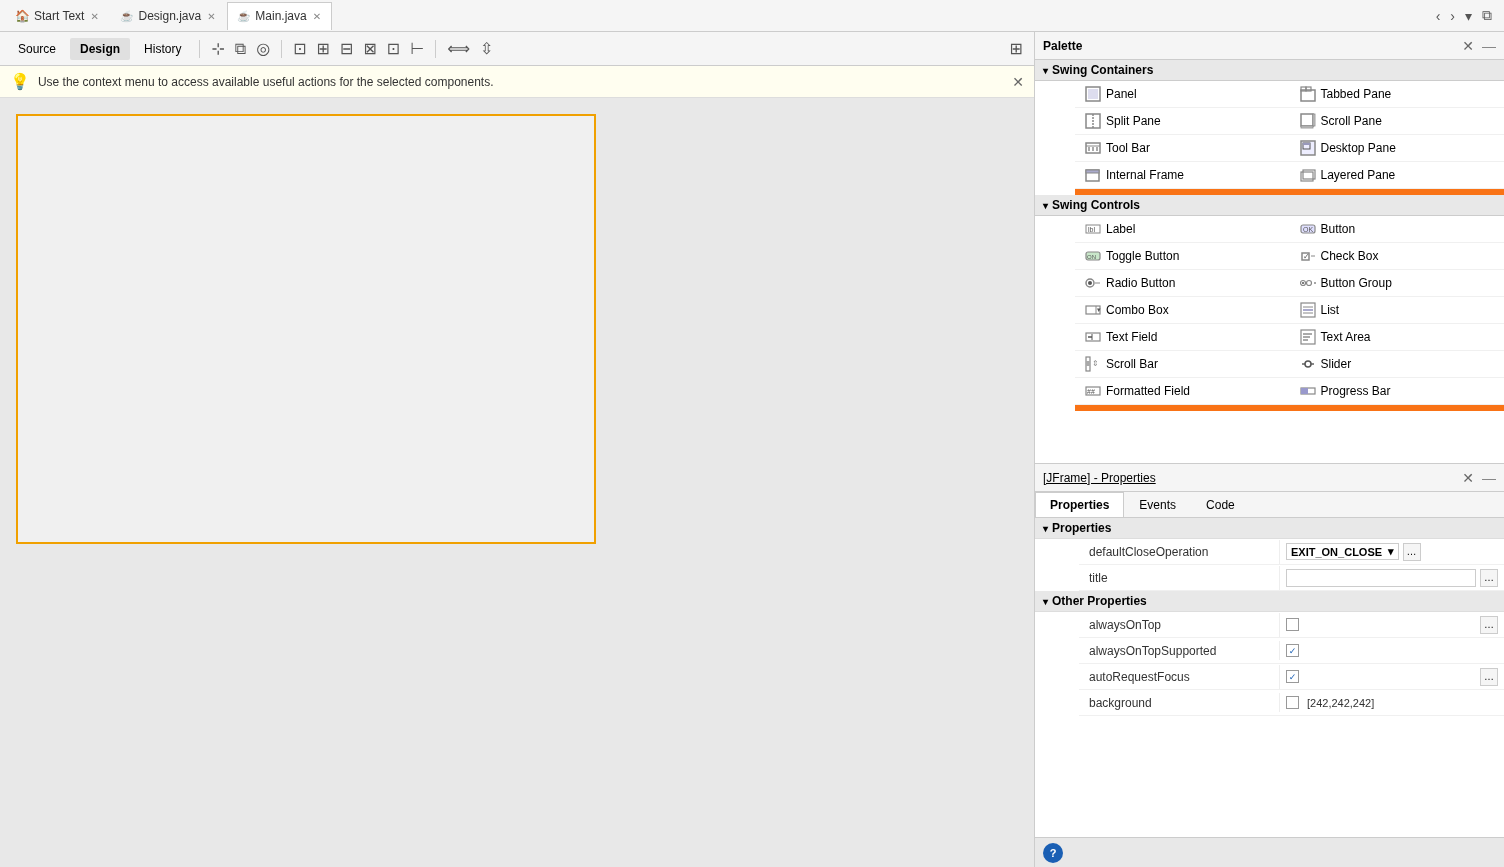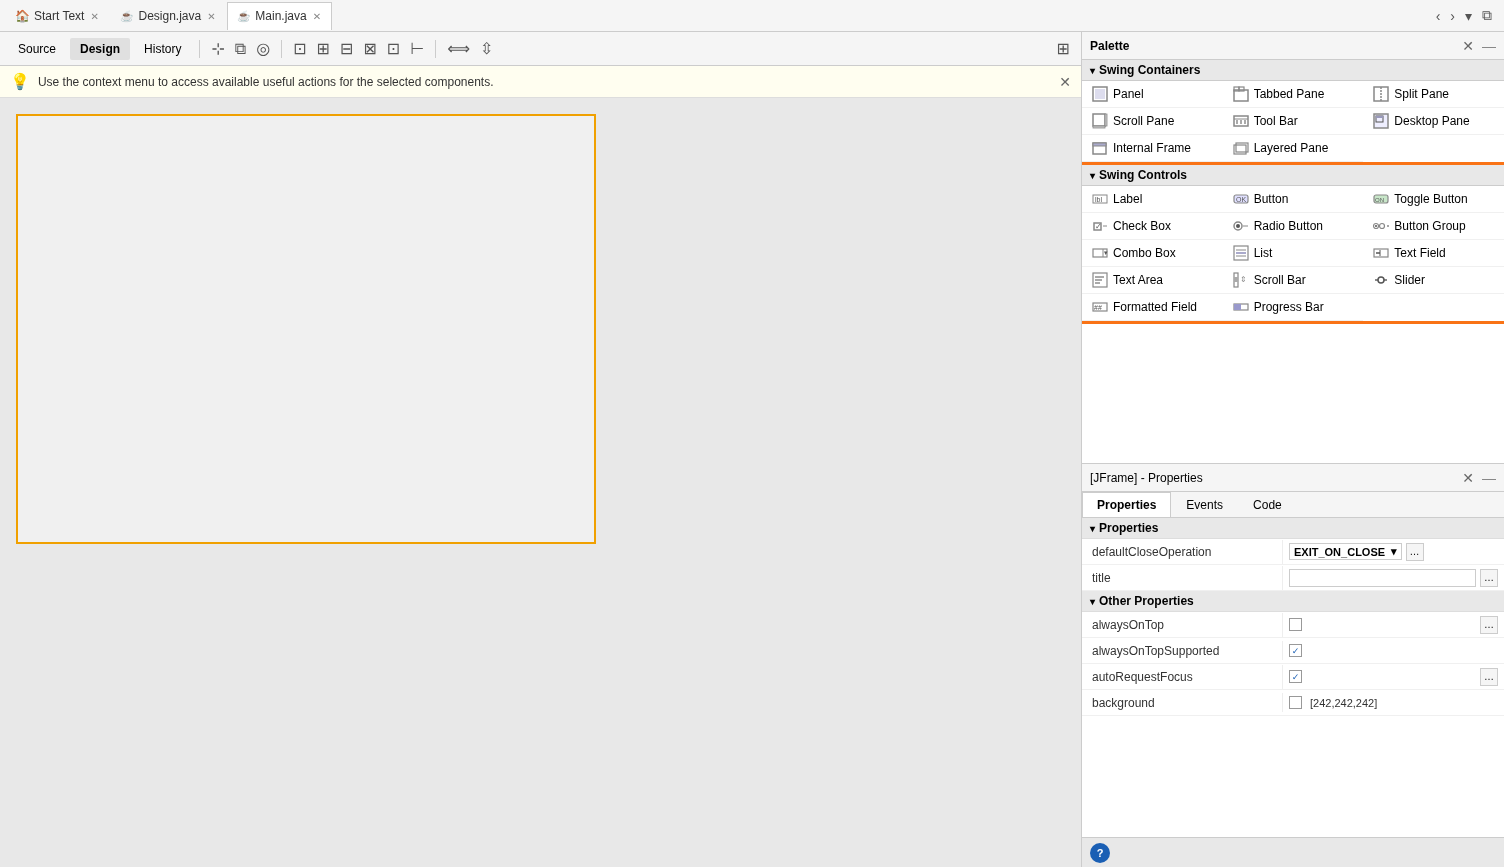--- a/index.html
+++ b/index.html
@@ -100,21 +100,21 @@
     .design-frame {
       width: 580px;
       height: 430px;
       background: #f0f0f0;
       border: 2px solid #f0a000;
       position: relative;
     }
 
     
     .right-panel {
-      width: 423px;
+      width: 470px;
       display: flex;
       flex-direction: column;
       border-left: 1px solid #ccc;
       background: #fff;
     }
 
     
     .palette-header {
       display: flex;
       align-items: center;
@@ -139,22 +139,23 @@
       padding: 3px 8px;
       font-weight: bold;
       font-size: 12px;
       border-bottom: 1px solid #ccc;
       cursor: pointer;
     }
     .palette-section-header .arrow { margin-right: 4px; font-size: 10px; }
 
     .palette-grid {
       display: grid;
-      grid-template-columns: 1fr 1fr 1fr;
-      border-bottom: 3px solid #f97316;
+      grid-template-columns: 1fr 1fr;
+      border-bottom: 6px solid #f97316;
+      margin-left: 40px;
     }
     .palette-item {
       display: flex;
       align-items: center;
       gap: 5px;
       padding: 5px 10px;
       cursor: pointer;
       font-size: 12px;
       border-bottom: 1px solid #f0f0f0;
     }
@@ -173,21 +174,21 @@
       flex: 1;
     }
     .props-header {
       display: flex;
       align-items: center;
       background: #f5f5f5;
       border-bottom: 1px solid #ccc;
       padding: 4px 8px;
       height: 28px;
     }
-    .props-title { font-size: 12px; font-weight: normal; flex: 1; }
+    .props-title { font-size: 12px; font-weight: normal; flex: 1; text-decoration: underline; }
     .props-close { cursor: pointer; font-size: 14px; color: #666; }
     .props-pin { cursor: pointer; font-size: 14px; color: #888; margin-left: 8px; }
 
     .props-tabs {
       display: flex;
       border-bottom: 1px solid #ccc;
       background: #f5f5f5;
     }
     .props-tab {
       padding: 5px 14px;
@@ -213,20 +214,21 @@
       font-size: 12px;
       border-bottom: 1px solid #ddd;
       cursor: pointer;
     }
 
     .props-row {
       display: flex;
       align-items: center;
       border-bottom: 1px solid #f0f0f0;
       min-height: 26px;
+      margin-left: 44px;
     }
     .prop-name {
       width: 200px;
       padding: 3px 10px;
       font-size: 12px;
       color: #333;
       flex-shrink: 0;
     }
     .prop-value {
       flex: 1;

